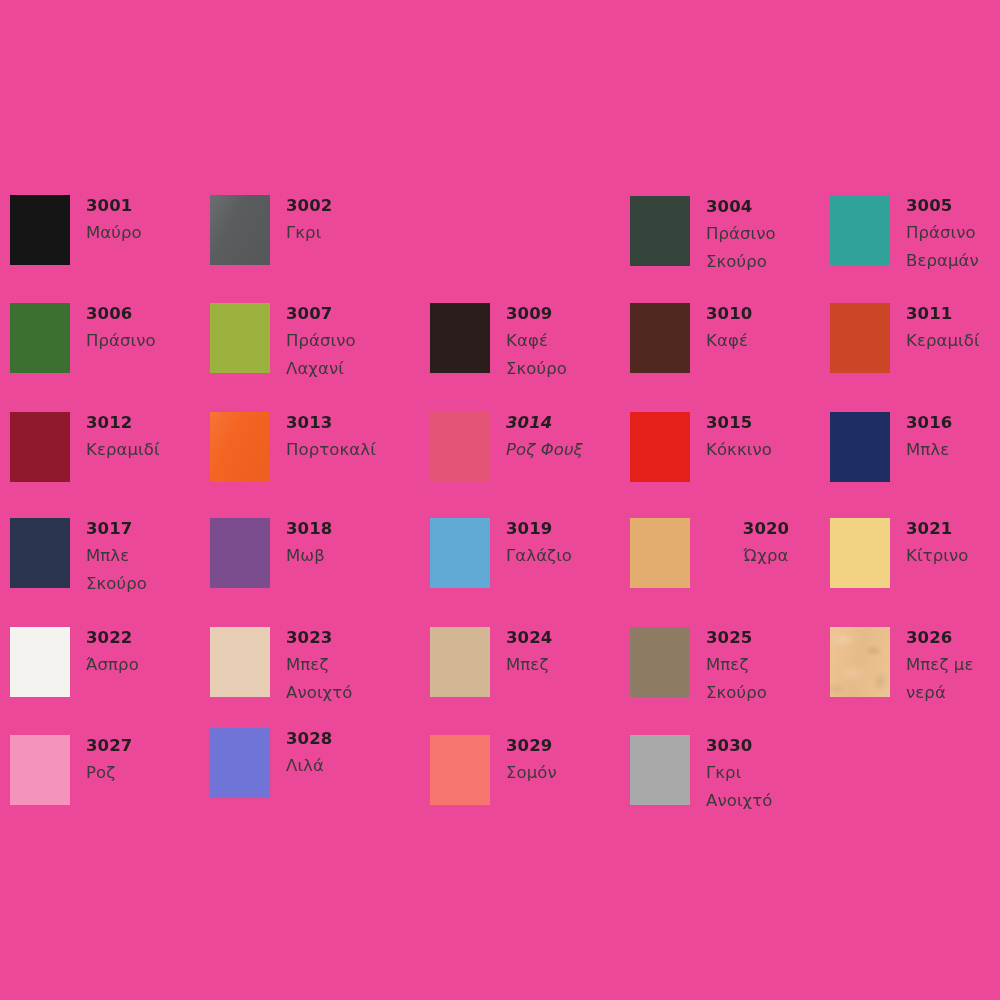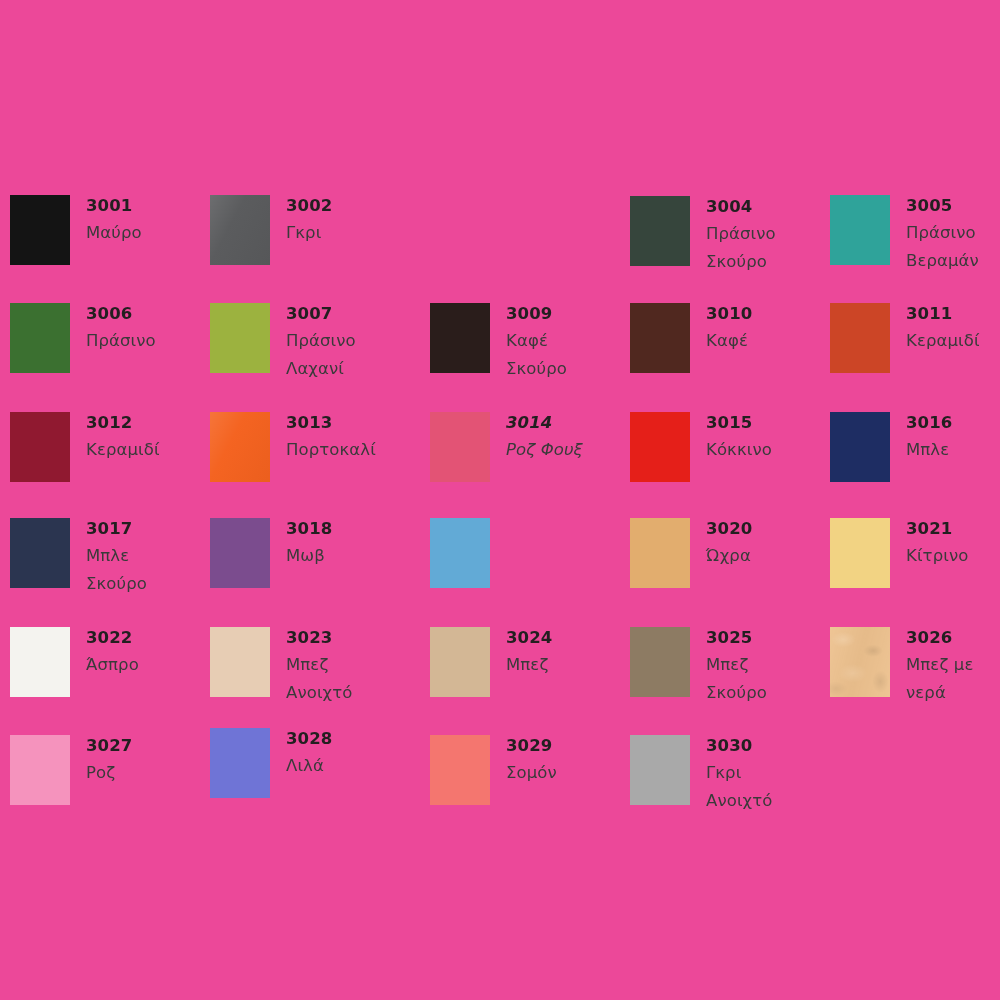--- a/index.html
+++ b/index.html
@@ -214,22 +214,26 @@
     </div>
     <div class="swatch-cell" style="left: 210px; top: 518px;">
       <div class="swatch-chip" title="Μωβ" style="background: rgb(123, 76, 142);"></div>
       <div class="swatch-text">
         <div class="swatch-code">3018</div>
         <div class="swatch-name"><span>Μωβ</span></div>
       </div>
     </div>
     <div class="swatch-cell" style="left: 430px; top: 518px;">
       <div class="swatch-chip" title="Γαλάζιο" style="background: rgb(98, 170, 214);"></div>
-    </div>
-    <div class="swatch-cell" style="left: 630px; top: 518px;">
+      <div class="swatch-text">
+        <div class="swatch-code">3019</div>
+        <div class="swatch-name"><span>Γαλάζιο</span></div>
+      </div>
+    </div>
+    <div class="swatch-cell" style="left: 630px; top: 518px; text-align: center;">
       <div class="swatch-chip" title="Ώχρα" style="background: rgb(226, 173, 110);"></div>
       <div class="swatch-text">
         <div class="swatch-code">3020</div>
         <div class="swatch-name"><span>Ώχρα</span></div>
       </div>
     </div>
     <div class="swatch-cell" style="left: 830px; top: 518px;">
       <div class="swatch-chip" title="Κίτρινο" style="background: rgb(242, 211, 131);"></div>
       <div class="swatch-text">
         <div class="swatch-code">3021</div>

